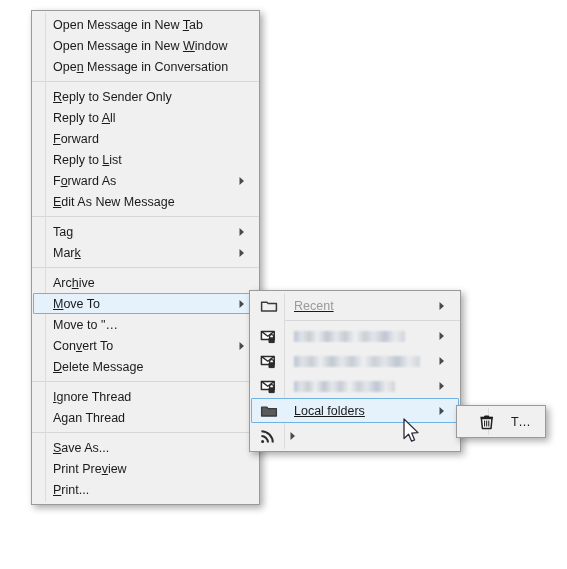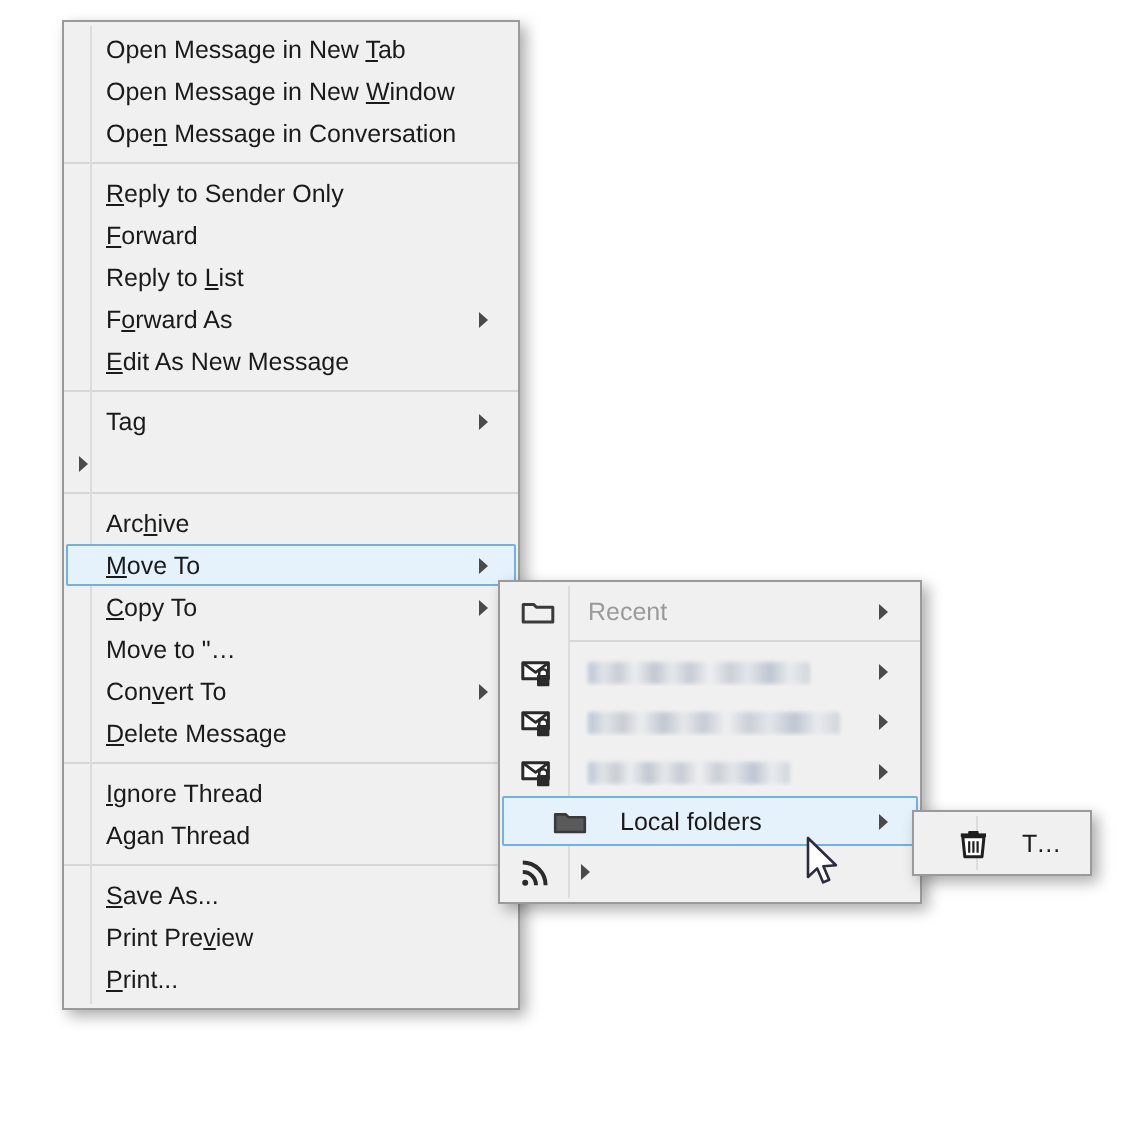--- a/index.html
+++ b/index.html
@@ -72,21 +72,20 @@
     display: flex;
     align-items: center;
     justify-content: center;
   }
   .mi .mi-arrow svg { display:block; }
 
   .mi.highlight {
     background: #e5f1fb;
     border: 1px solid #70b2e2;
     border-radius: 1px;
-    padding-left: 16px;
   }
   .mi.disabled .mi-label { color: #9a9a9a; }
 
   .sep {
     height: 1px;
     background: #d7d7d7;
     margin: 4px 0 4px 0;
   }
 
   
@@ -115,20 +114,21 @@
       filter: blur(1.1px);
       opacity: 0.95;
   }
 
   
   #movetoo-menu {
     left: 249px;
     top: 290px;
     width: 212px;
     padding: 2px 0 3px 0;
+    text-decoration: underline;
   }
   #movetoo-menu .gutter-rule { left: 34px; }
   #movetoo-menu .mi { height: 25px; }
   #movetoo-menu .mi .mi-icon { width: 32px; margin-left: 1px; }
   #movetoo-menu .mi .mi-label { padding-left: 9px; font-size: 12.5px; }
   #movetoo-menu .mi .mi-arrow { margin-right: 8px; }
   #movetoo-menu .sep { margin: 2px 0 2px 35px; }
 
   
   #trash-menu {
@@ -173,20 +173,24 @@
       <div class="mi">
         <span class="mi-label">Ope<span class="u">n</span> Message in Conversation</span>
         <span class="mi-arrow"></span>
       </div>
       <div class="sep"></div>
       <div class="mi">
         <span class="mi-label"><span class="u">R</span>eply to Sender Only</span>
         <span class="mi-arrow"></span>
       </div>
       <div class="mi">
+        <span class="mi-label">Reply to <span class="u">A</span>ll</span>
+        <span class="mi-arrow"></span>
+      </div>
+      <div class="mi">
         <span class="mi-label"><span class="u">F</span>orward</span>
         <span class="mi-arrow"></span>
       </div>
       <div class="mi">
         <span class="mi-label">Reply to <span class="u">L</span>ist</span>
         <span class="mi-arrow"></span>
       </div>
       <div class="mi">
         <span class="mi-label">F<span class="u">o</span>rward As</span>
         <span class="mi-arrow">
@@ -202,41 +206,34 @@
       <div class="sep"></div>
       <div class="mi">
         <span class="mi-label">Ta<span class="u">g</span></span>
         <span class="mi-arrow">
           <svg width="8" height="10" viewBox="0 0 8 10">
             <path d="M1.5,1 L6,5 L1.5,9 Z" fill="#4a4a4a"></path>
           </svg>
         </span>
       </div>
       <div class="mi">
+        <span class="mi-label">Mar<span class="u">k</span></span>
         <span class="mi-arrow">
           <svg width="8" height="10" viewBox="0 0 8 10">
             <path d="M1.5,1 L6,5 L1.5,9 Z" fill="#4a4a4a"></path>
           </svg>
         </span>
       </div>
       <div class="sep"></div>
       <div class="mi">
         <span class="mi-label">Arc<span class="u">h</span>ive</span>
         <span class="mi-arrow"></span>
       </div>
       <div class="mi highlight">
         <span class="mi-label"><span class="u">M</span>ove To</span>
-        <span class="mi-arrow">
-          <svg width="8" height="10" viewBox="0 0 8 10">
-            <path d="M1.5,1 L6,5 L1.5,9 Z" fill="#4a4a4a"></path>
-          </svg>
-        </span>
-      </div>
-      <div class="mi">
-        <span class="mi-label"><span class="u">C</span>opy To</span>
         <span class="mi-arrow">
           <svg width="8" height="10" viewBox="0 0 8 10">
             <path d="M1.5,1 L6,5 L1.5,9 Z" fill="#4a4a4a"></path>
           </svg>
         </span>
       </div>
       <div class="mi">
         <span class="mi-label">Move to "<span class="redacted" style="width:108px;margin:0 3px;"></span>" Agan</span>
         <span class="mi-arrow"></span>
       </div>

